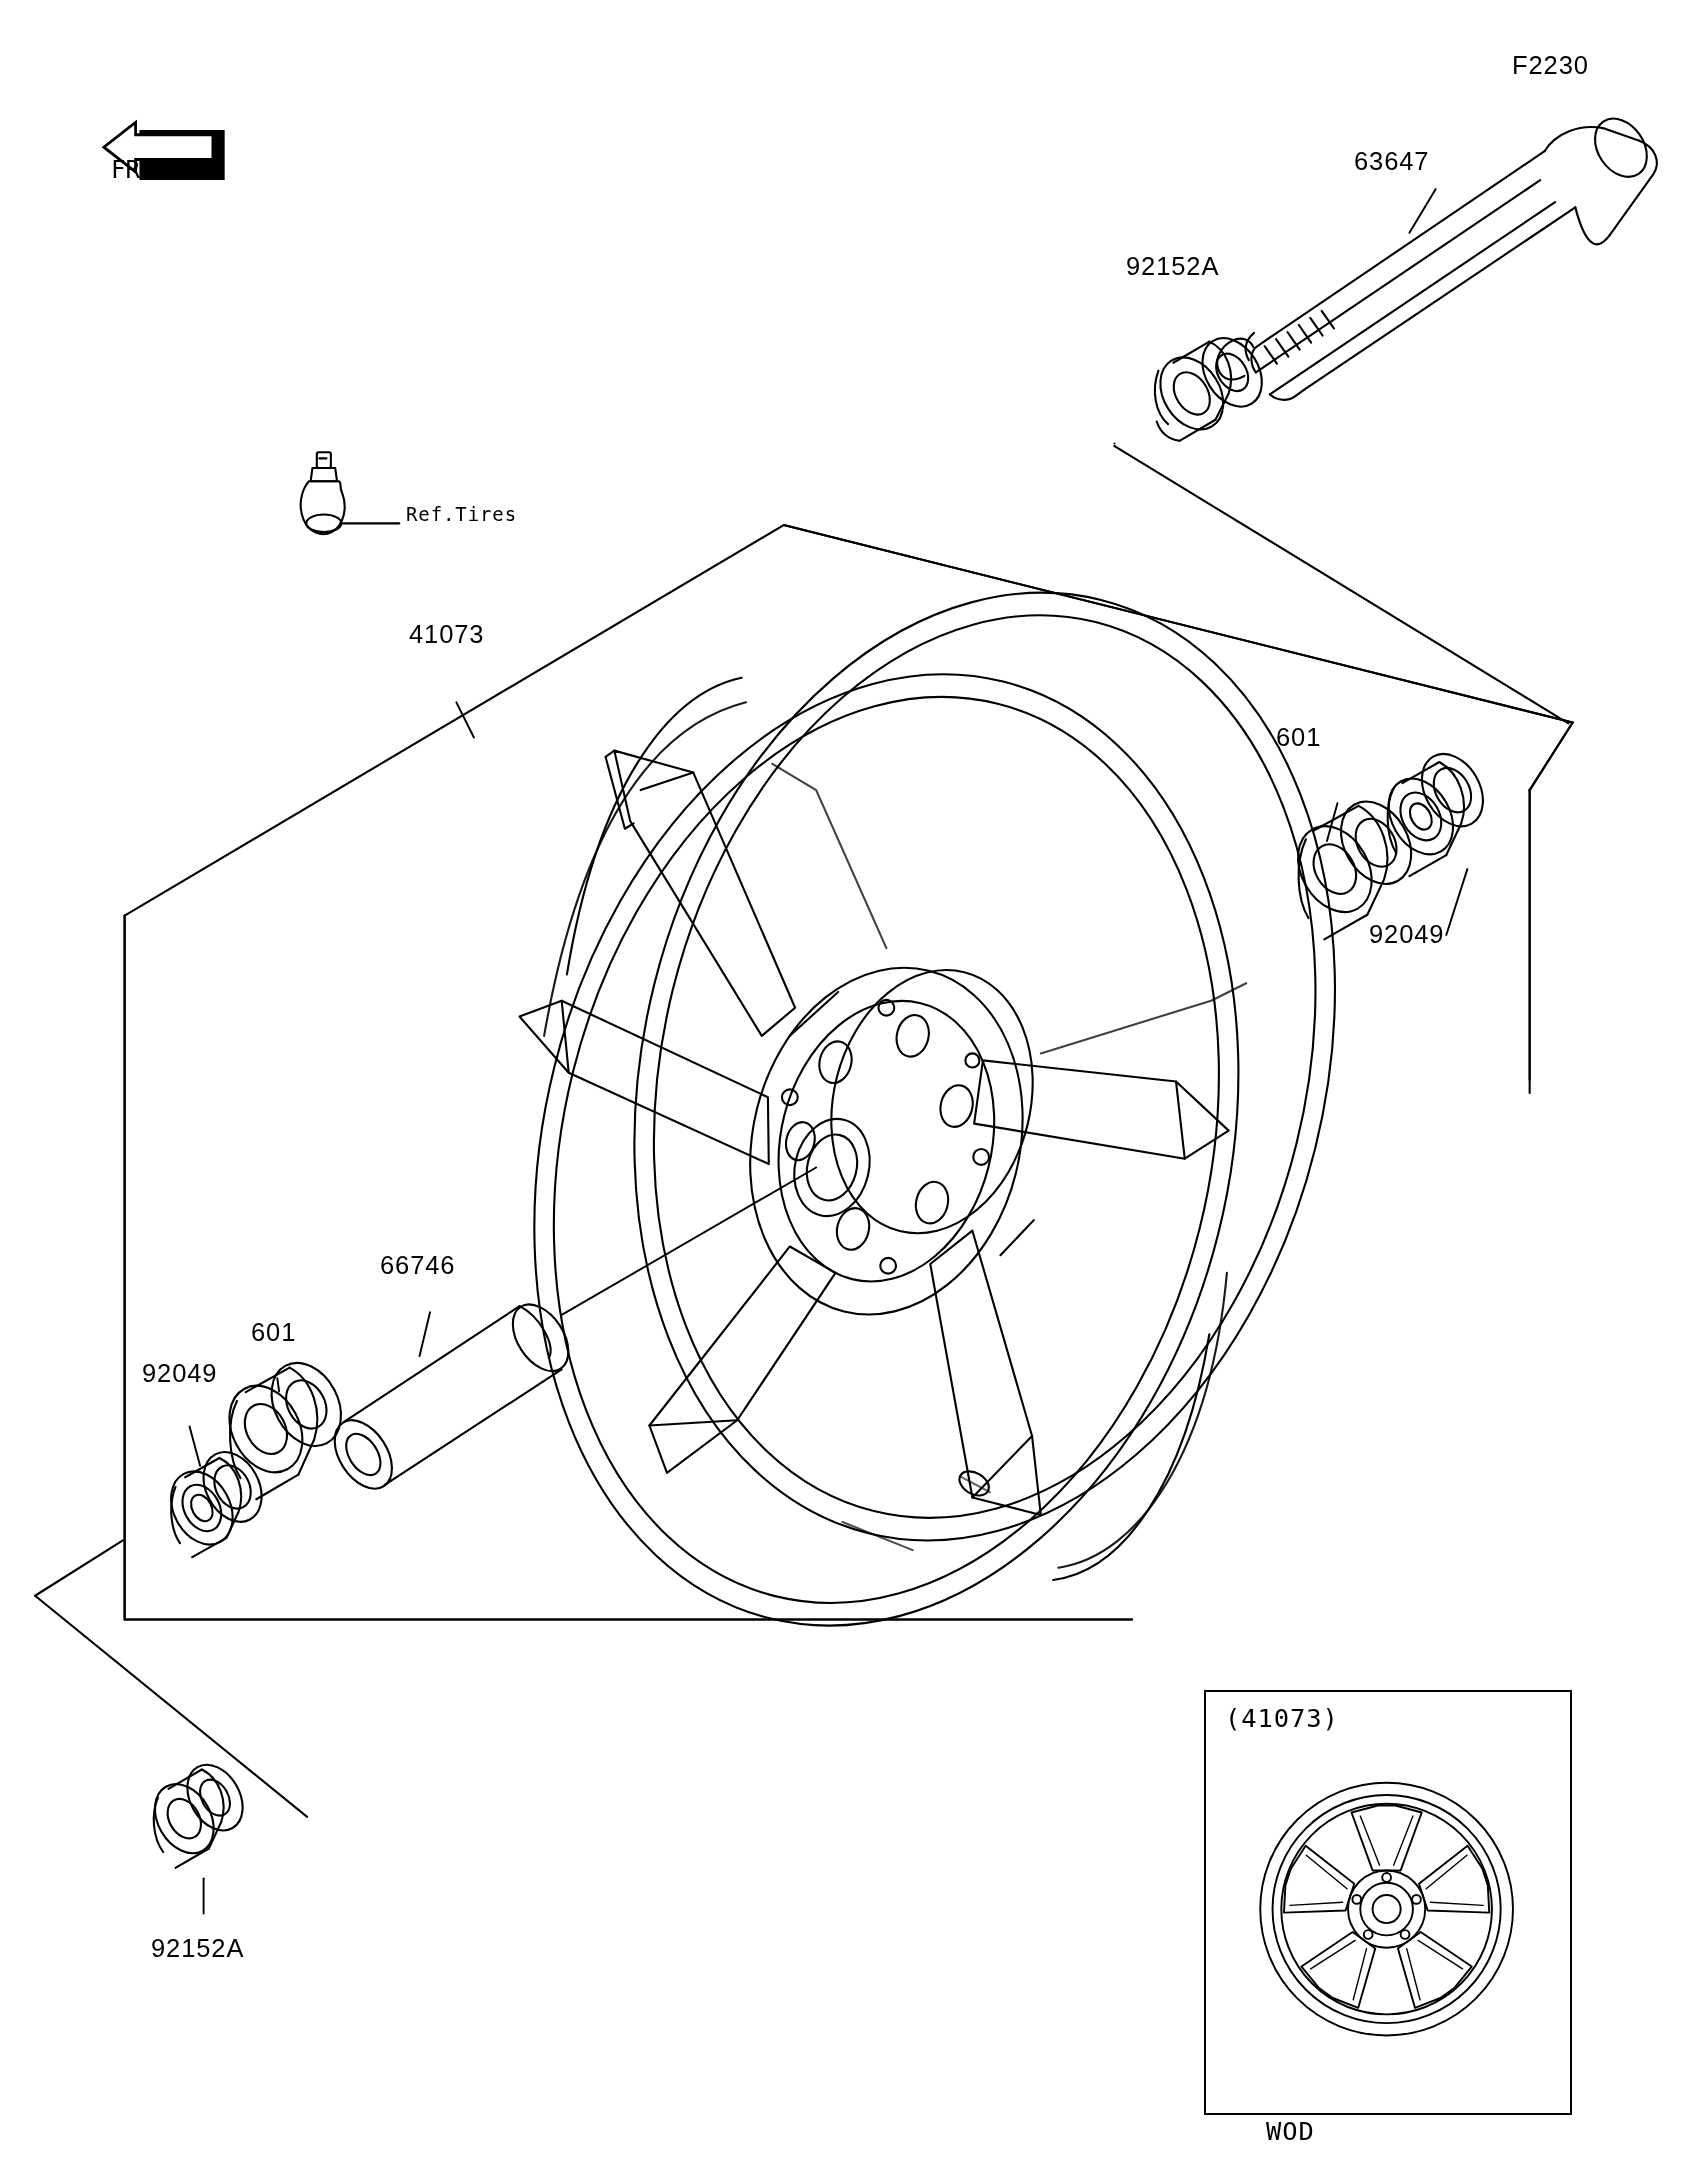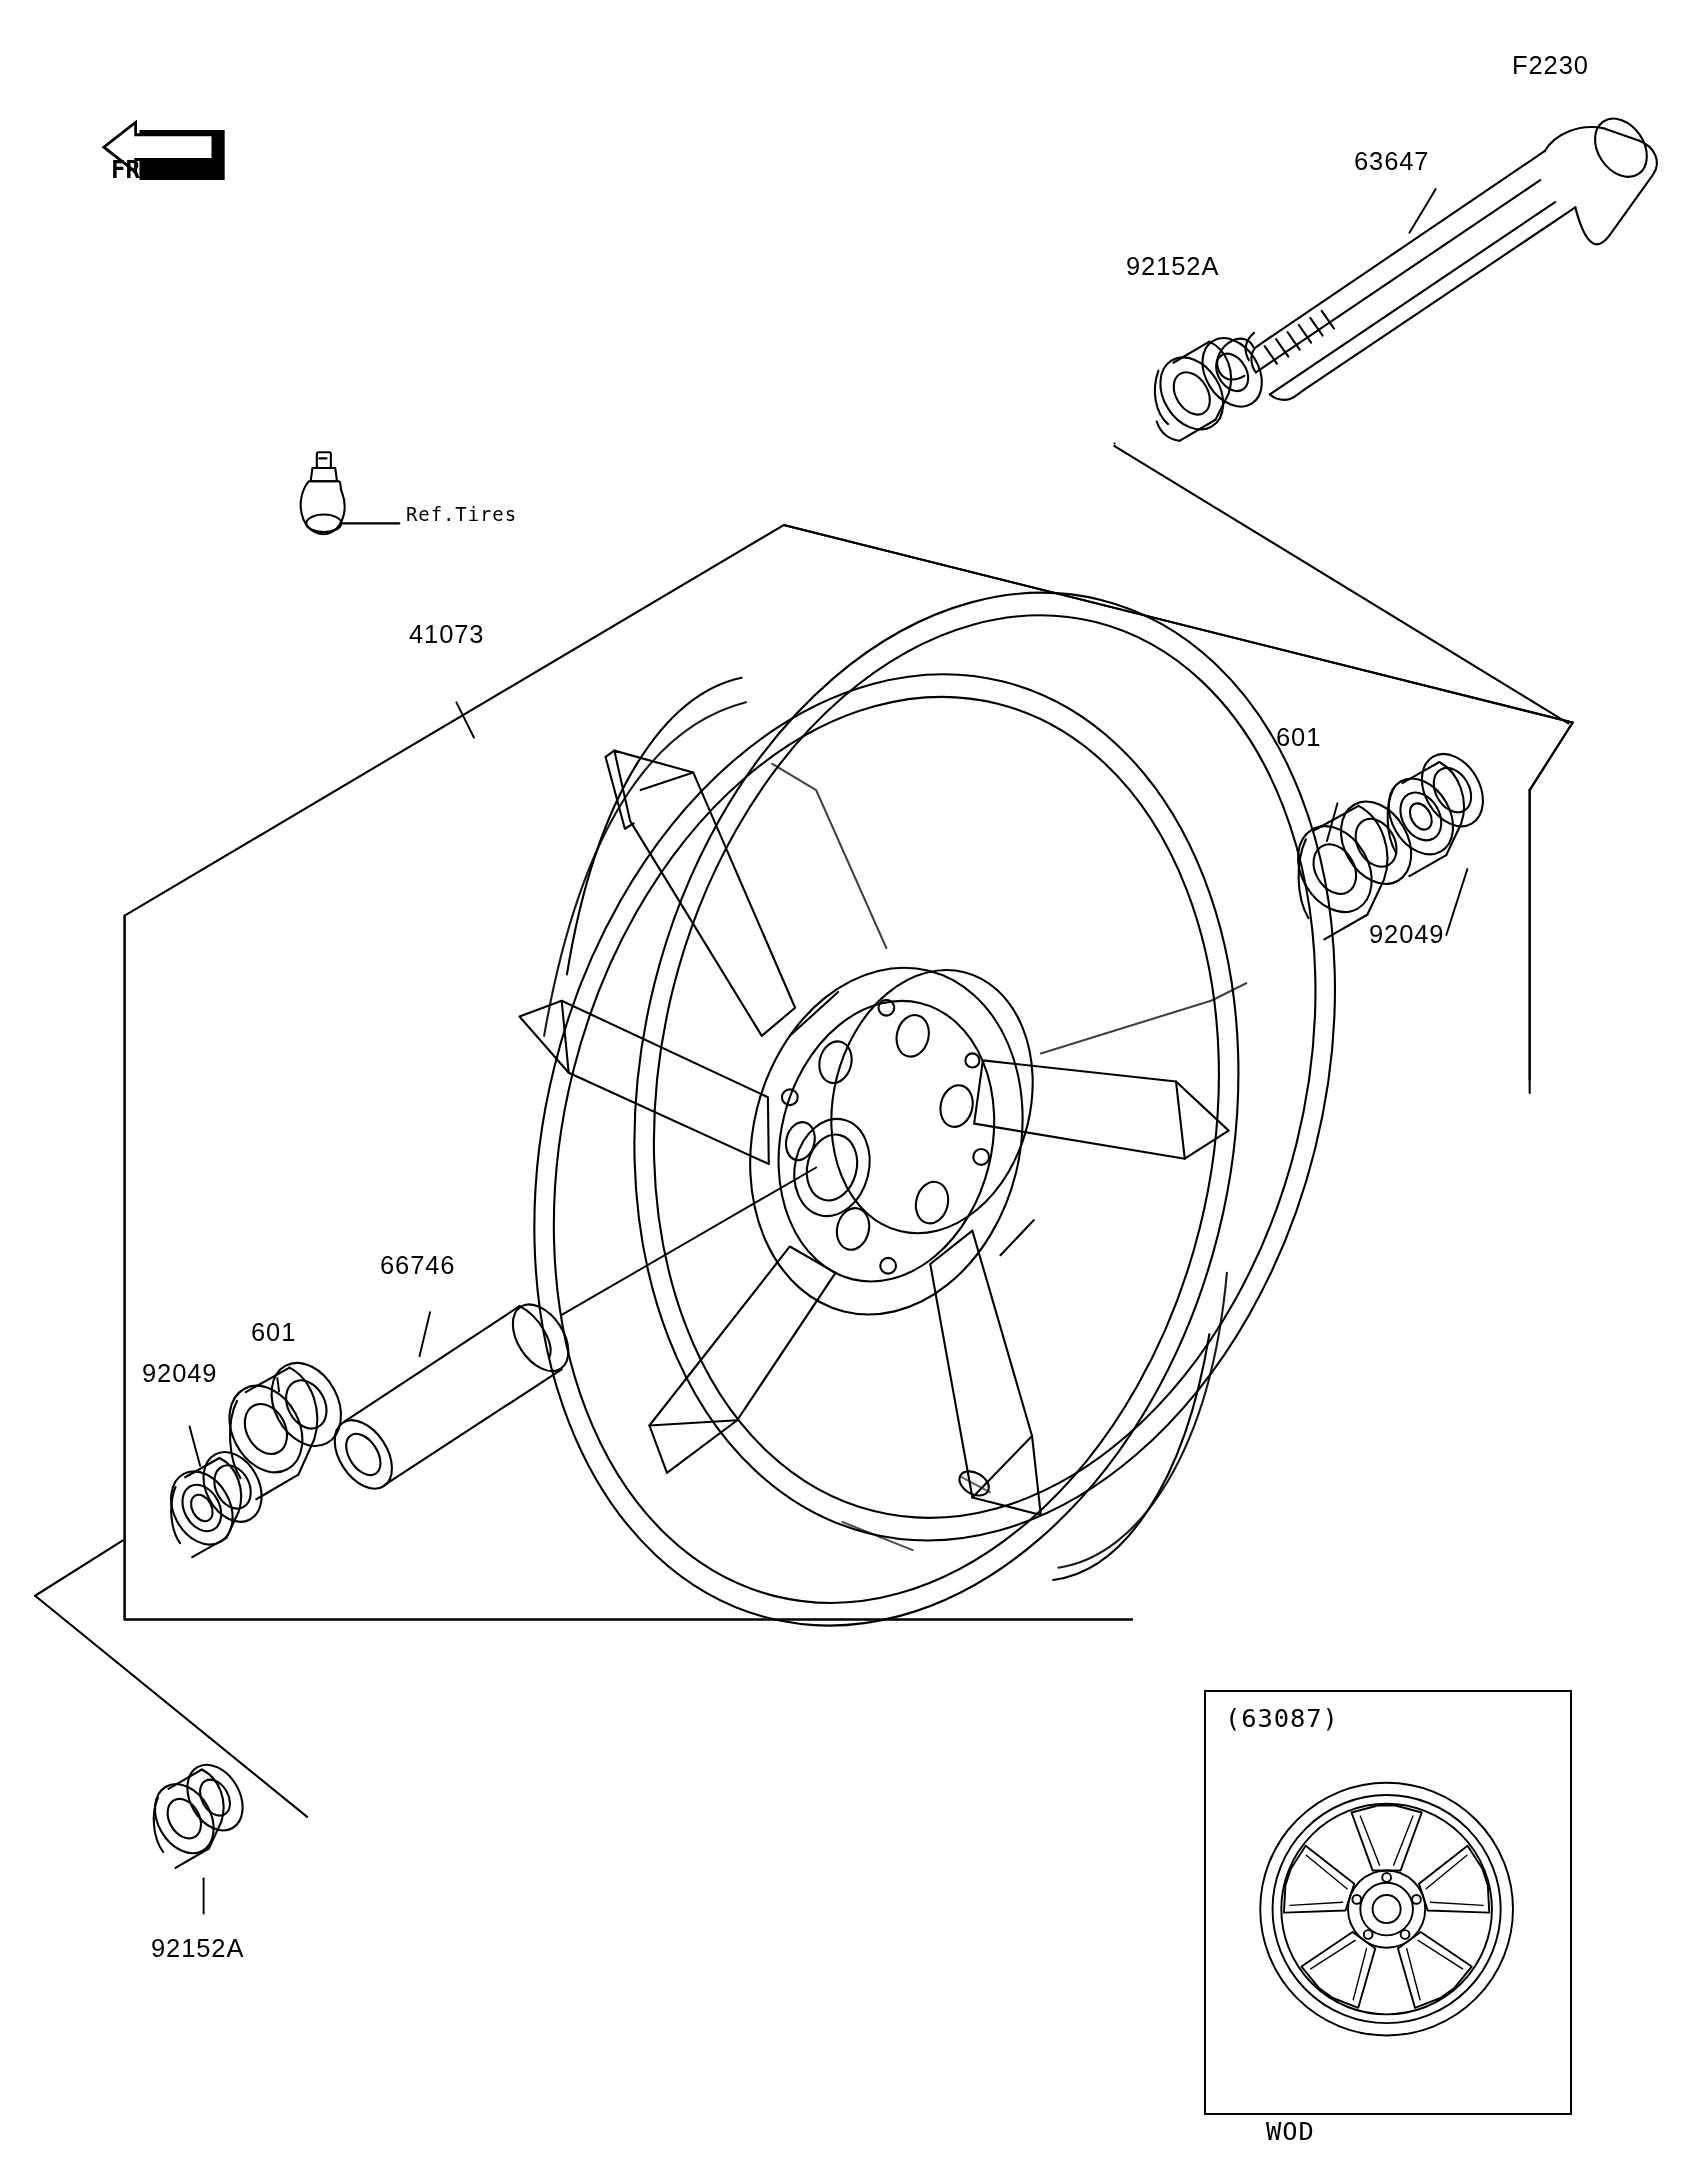--- a/index.html
+++ b/index.html
@@ -40,21 +40,21 @@
     position: absolute;
     left: 95px;
     top: 112px;
     width: 132px;
     height: 101px;
   }
   .front-text {
     position: absolute;
     font-family: "DejaVu Sans Mono", monospace;
     font-size: 24px;
-    font-weight: bold;
+    font-weight: normal;
     color: #000;
   }
   .inset-box {
     position: absolute;
     left: 1204px;
     top: 1690px;
     width: 364px;
     height: 421px;
     border: 2.6px solid #000;
     background: #fff;
@@ -344,21 +344,21 @@
 
   <div class="lbl" style="left:251px; top:1318px;">601</div>
 
   <div class="lbl" style="left:142px; top:1359px;">92049</div>
 
   <div class="lbl" style="left:151px; top:1934px;">92152A</div>
 
   <div class="ref-tires-label">Ref.Tires</div>
 
   <div class="inset-box"></div>
-  <div class="inset-caption">(63087)</div>
+  <div class="inset-caption">(41073)</div>
 
   <svg class="svg-layer" viewBox="0 0 1920 2480">
     <g fill="none" stroke="#000" stroke-width="2.2" stroke-linejoin="round" stroke-linecap="round" transform="translate(1580,2175)">
       <circle cx="0" cy="0" r="144"></circle>
       <circle cx="0" cy="0" r="130"></circle>
       <circle cx="0" cy="0" r="120"></circle>
       <circle cx="0" cy="0" r="44"></circle>
       <circle cx="0" cy="0" r="30"></circle>
       <circle cx="0" cy="0" r="16"></circle>
 

